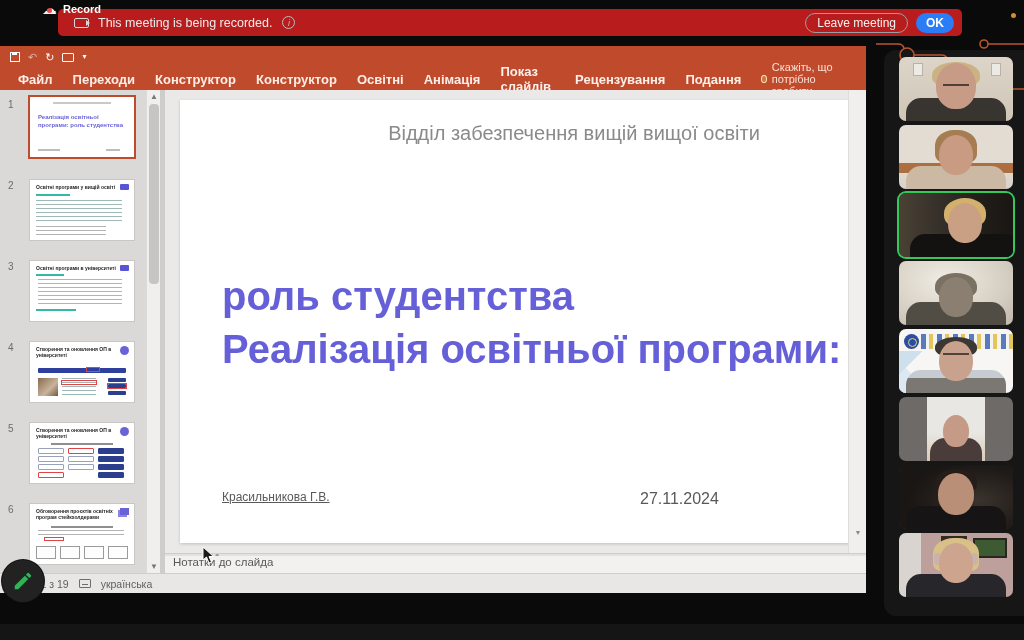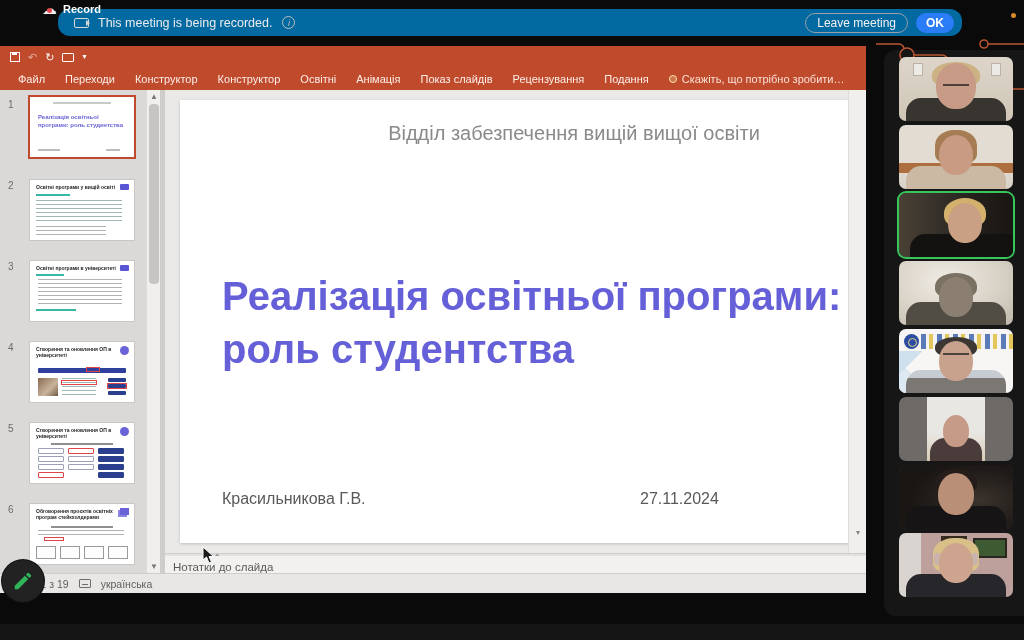--- a/index.html
+++ b/index.html
@@ -5,21 +5,21 @@
   * { margin:0; padding:0; box-sizing:border-box; }
   html,body { background:#000; }
   body { font-family:"Liberation Sans", sans-serif; }
   #stage { position:relative; width:1024px; height:640px; background:#0a0a0a; overflow:hidden; }
 
   
   .record-ind { position:absolute; left:42px; top:1px; height:16px; display:flex; align-items:center; gap:6px; z-index:6; }
   .cloud { position:relative; color:#f2f2f2; font-size:15px; line-height:14px; }
   .cloud .dot { position:absolute; left:5px; top:6px; width:5px; height:5px; border-radius:50%; background:#e5484d; }
   .record-ind .lbl { color:#fff; font-size:11px; font-weight:bold; }
-  .toast { position:absolute; left:58px; top:9px; width:904px; height:27px; background:#0369a1; border-radius:12px;
+  .toast { position:absolute; left:58px; top:9px; width:904px; height:27px; background:#b91c1c; border-radius:5px;
            display:flex; align-items:center; padding:0 8px 0 16px; z-index:5; }
   .toast .cam { position:relative; width:15px; height:10px; border:1.5px solid #d8d8d8; border-radius:2px; margin-right:9px; }
   .toast .cam:after { content:""; position:absolute; right:-5px; top:1px; border:3px solid transparent; border-left:4px solid #d8d8d8; }
   .toast .msg { color:#ececec; font-size:12.5px; }
   .toast .info { width:13px; height:13px; border:1.2px solid #bdbdbd; border-radius:50%; color:#bdbdbd; font-size:9px;
                  display:flex; align-items:center; justify-content:center; margin-left:10px; font-style:italic; }
   .toast .spacer { flex:1; }
   .btn-leave { height:20px; padding:0 11px; border:1px solid #9aa0a8; border-radius:10px; color:#f2f2f2; font-size:12px;
                display:flex; align-items:center; background:transparent; margin-right:8px; }
   .btn-ok { height:20px; padding:0 10px; border-radius:10px; background:#2a7cf7; color:#fff; font-size:12px; font-weight:bold;
@@ -30,21 +30,21 @@
   .ppt { position:absolute; left:0; top:46px; width:866px; height:547px; background:#ebe9e8; overflow:hidden; }
   .ppt-titlebar { position:absolute; left:0; top:0; width:100%; height:22px; background:#bf4a2c; display:flex; align-items:center; }
   .qat { display:flex; align-items:center; gap:8px; padding-left:10px; height:100%; }
   .qat .save { position:relative; width:10px; height:10px; border:1.4px solid #fff; }
   .qat .save:after { content:""; position:absolute; left:1px; top:-1px; width:5px; height:3px; background:#fff; }
   .qat .g { color:#ffffff; font-size:11px; line-height:10px; }
   .qat .dim { opacity:.55; }
   .qat .mon { width:12px; height:9px; border:1.3px solid #fff; border-radius:1px; }
   .ppt-title { position:absolute; left:0; right:0; text-align:center; color:#fff; font-size:11px; }
   .ppt-tabs { position:absolute; left:0; top:22px; width:100%; height:22px; background:#bf4a2c; display:flex; align-items:center; padding-left:8px; }
-  .ppt-tabs .tab { color:#fdeee8; font-size:11px; padding:0 10px; height:100%; display:flex; align-items:center; }
+  .ppt-tabs .tab { color:#fdeee8; font-size:13px; padding:0 10px; height:100%; display:flex; align-items:center;font-weight:bold; }
   .tellme { display:flex; align-items:center; gap:5px; color:#fbe0d6; font-size:11px; padding-left:10px; }
   .bulb { width:8px; height:8px; border-radius:50%; border:1.3px solid #ffe9a8; background:rgba(255,233,168,.25); }
 
   
   .thumbs { position:absolute; left:0; top:44px; width:160px; height:483px; background:#dbd9d8; }
   .thumbs .scroll { position:absolute; right:0; top:0; width:14px; height:100%; background:#f0efee; border-left:1px solid #dcdada; }
   .thumbs .scroll .arr { position:absolute; left:1px; width:12px; height:11px; color:#777; font-size:8px; text-align:center; line-height:11px; }
   .thumbs .scroll .thumb { position:absolute; left:2px; top:14px; width:10px; height:180px; background:#c7c5c4; border-radius:4px; }
   .tnum { position:absolute; left:8px; width:14px; color:#6d6b6a; font-size:10px; }
   .tslide { position:absolute; left:30px; width:104px; height:60px; background:#fff; box-shadow:0 0 0 1px #c9c7c6; overflow:hidden; }
@@ -68,27 +68,27 @@
   .mini-cline { position:absolute; left:20%; width:60%; height:2px; background:#8f8f8f; }
   .mini-4box { position:absolute; bottom:5px; width:20px; height:13px; border:1px solid #9a9a9a; background:#fdfdfd; }
 
   
   .slide-area { position:absolute; left:165px; top:44px; width:683px; height:463px; background:#ebe9e8; overflow:hidden; }
   .gutter { position:absolute; left:848px; top:44px; width:18px; height:463px; background:#f0efee; border-left:1px solid #dedcdb; }
   .gutter .garr { position:absolute; left:3px; width:12px; height:10px; color:#8a8a8a; font-size:7px; text-align:center; }
   .slide { position:absolute; left:15px; top:10px; width:788px; height:443px; background:#fff; box-shadow:0 1px 3px rgba(0,0,0,.18); }
   .slide-header { position:absolute; left:0; top:22px; width:100%; text-align:center; color:#8a8a8a; font-size:20px; }
   .slide-title { position:absolute; left:42px; top:170px; width:760px; color:#655fd8; font-weight:bold; font-size:40px; line-height:53px; white-space:nowrap; }
-  .slide-author { position:absolute; left:42px; top:390px; color:#595959; font-size:16px; }
+  .slide-author { position:absolute; left:42px; top:390px; color:#595959; font-size:12px;text-decoration:underline; }
   .slide-date { position:absolute; left:460px; top:390px; color:#595959; font-size:16px; }
   .vdivider { position:absolute; left:160px; top:44px; width:5px; height:483px; background:#cfcdcc; }
 
   .splitter { position:absolute; left:165px; top:507px; width:701px; height:3px; background:#e3e1e0; border-top:1px solid #cfcdcc; }
   .grip { position:absolute; left:203px; top:505px; color:#9a9a9a; font-size:8px; letter-spacing:1px; }
-  .notes { position:absolute; left:165px; top:510px; width:819px; height:17px; background:#f2f1f0; display:flex; align-items:flex-end; padding-left:8px; }
+  .notes { position:absolute; left:165px; top:510px; width:819px; height:17px; background:#f2f1f0; display:flex; align-items:flex-start; padding-left:8px; }
   .notes .ph { color:#595959; font-size:11.5px; }
 
   
   .statusbar { position:absolute; left:0; top:527px; width:866px; height:20px; background:#e9e7e6; border-top:1px solid #cfcdcc;
                display:flex; align-items:center; font-size:10.5px; color:#5f5f5f; overflow:hidden; }
   .statusbar .left { display:flex; align-items:center; gap:10px; padding-left:6px; }
   .spellicon { width:12px; height:9px; border:1.2px solid #6d6d6d; border-radius:1px; position:relative; }
   .spellicon:after { content:""; position:absolute; left:2px; top:2px; width:6px; height:2px; border-bottom:1.2px solid #6d6d6d; }
   .statusbar .right { margin-left:auto; display:flex; align-items:center; gap:14px; padding-right:4px; }
   .sb-group { display:flex; align-items:center; gap:4px; }
@@ -305,22 +305,22 @@
         <div class="thumb"></div>
         <div class="arr" style="bottom:1px">▼</div>
       </div>
     </div>
     <div class="vdivider"></div>
 
     <div class="slide-area">
       <div class="slide">
         <div class="slide-header">Відділ забезпечення вищій вищої освіти</div>
         <div class="slide-title">
+          <div>роль студентства</div>
           <div>Реалізація освітньої програми:</div>
-          <div>роль студентства</div>
         </div>
         <div class="slide-author">Красильникова Г.В.</div>
         <div class="slide-date">27.11.2024</div>
       </div>
     </div>
     <div class="gutter">
       <div class="garr" style="bottom:14px">▼</div>
     </div>
 
     <div class="splitter"></div>

